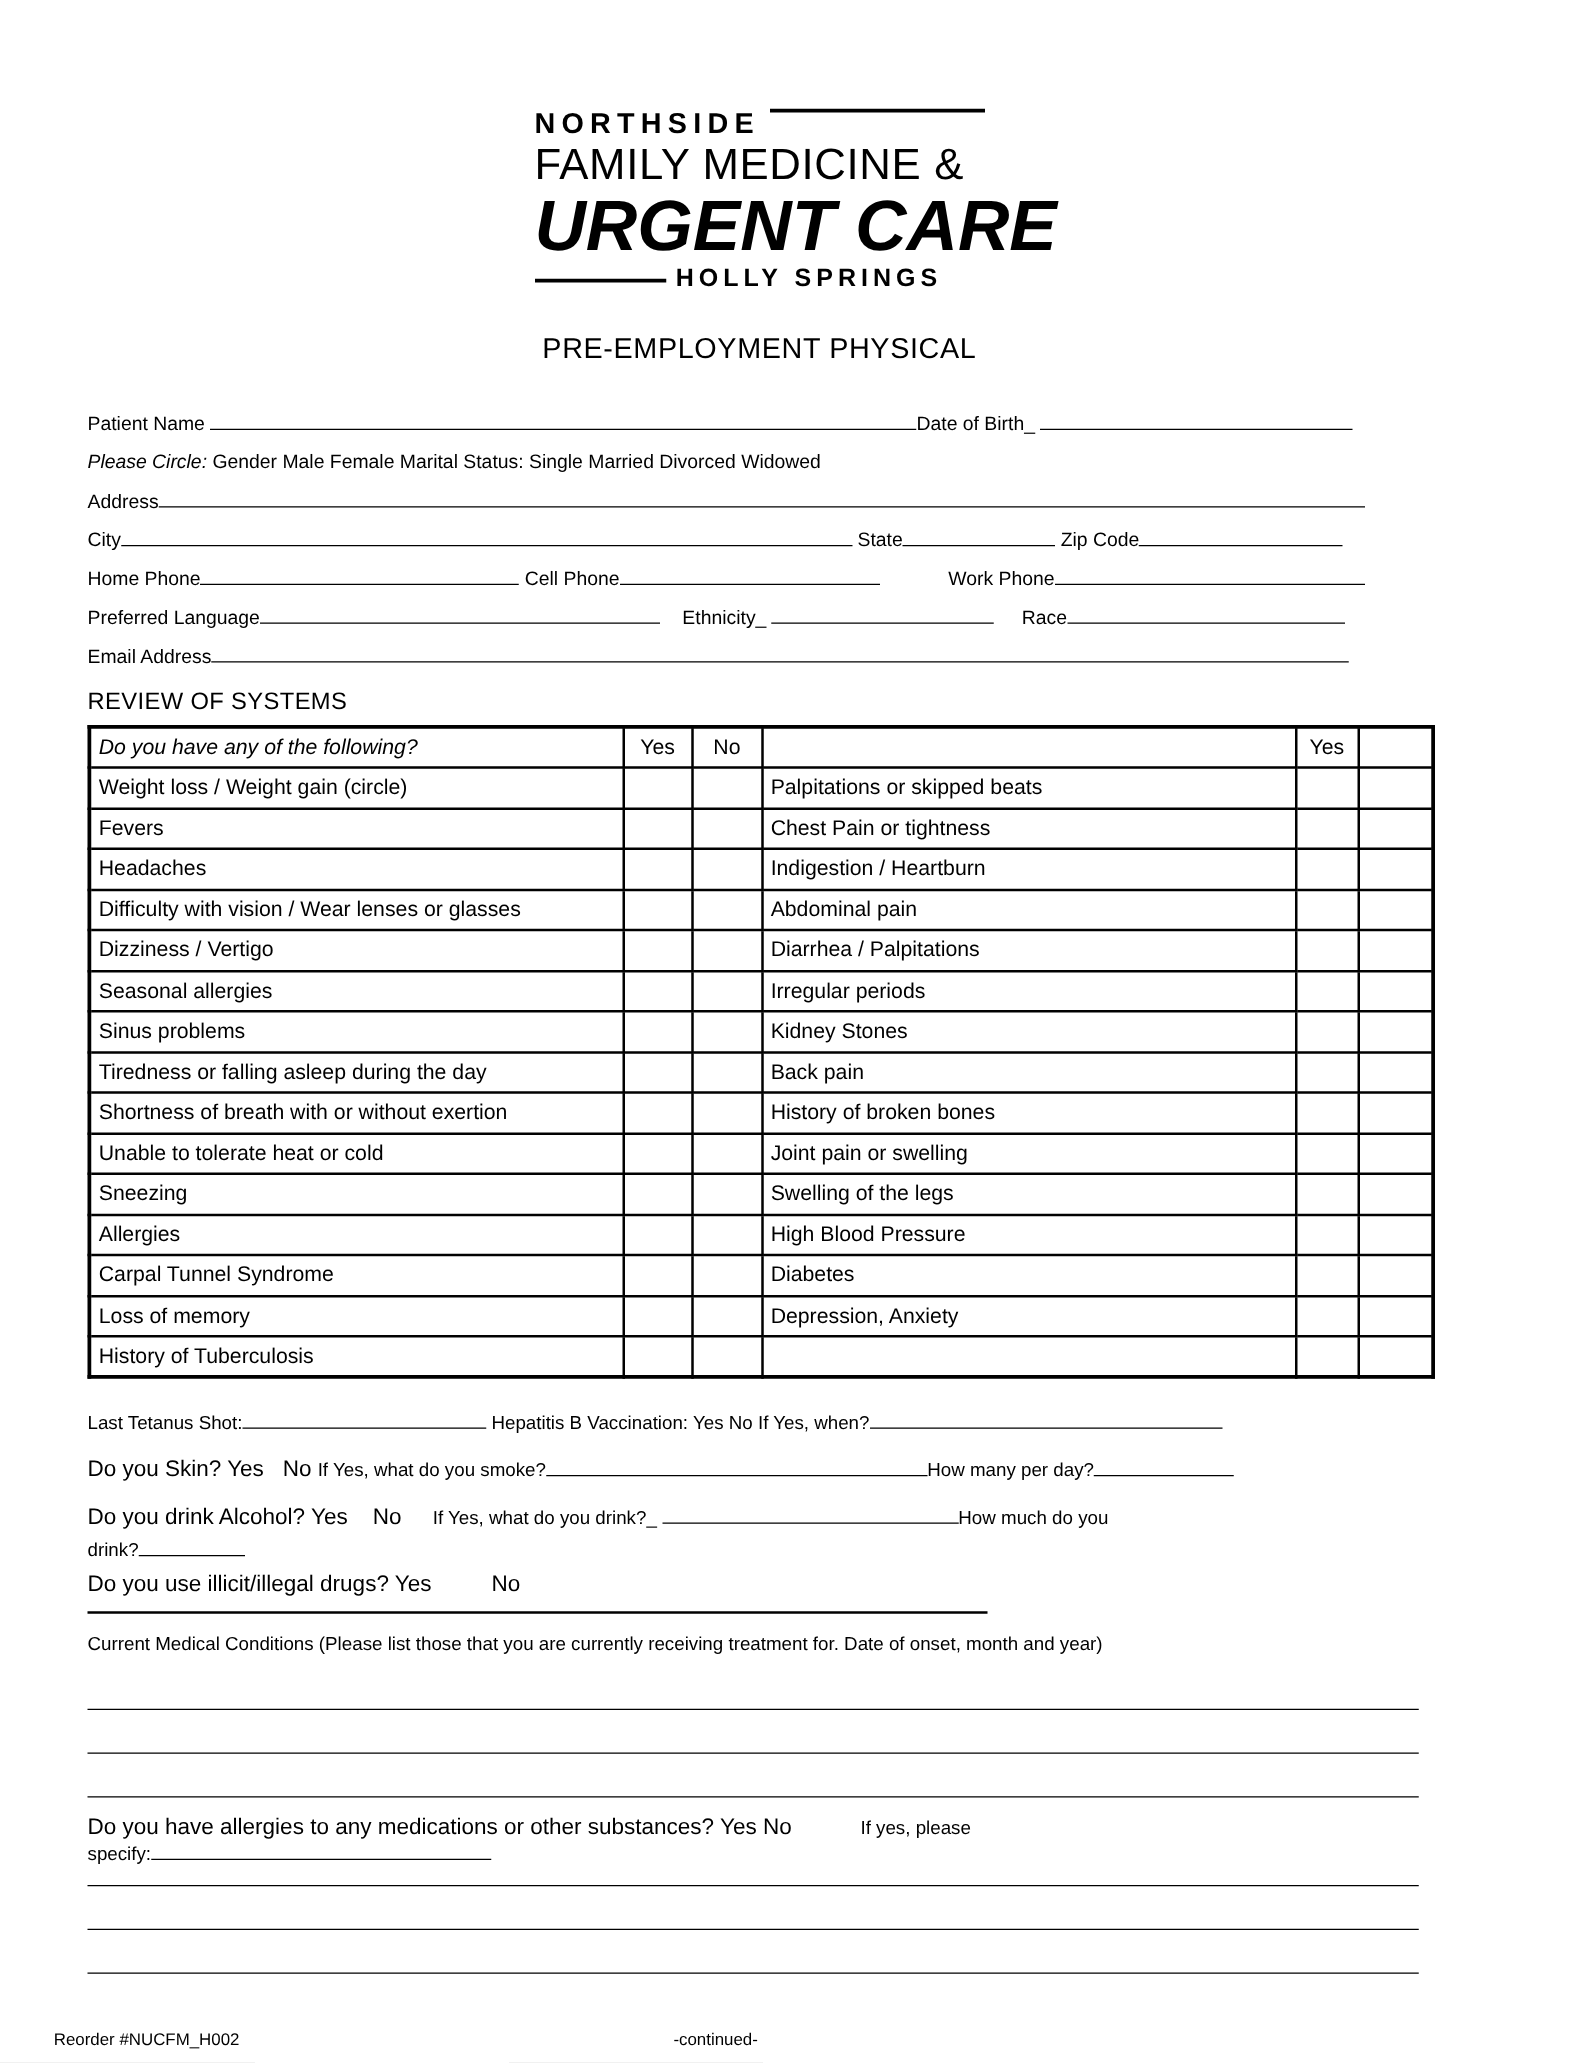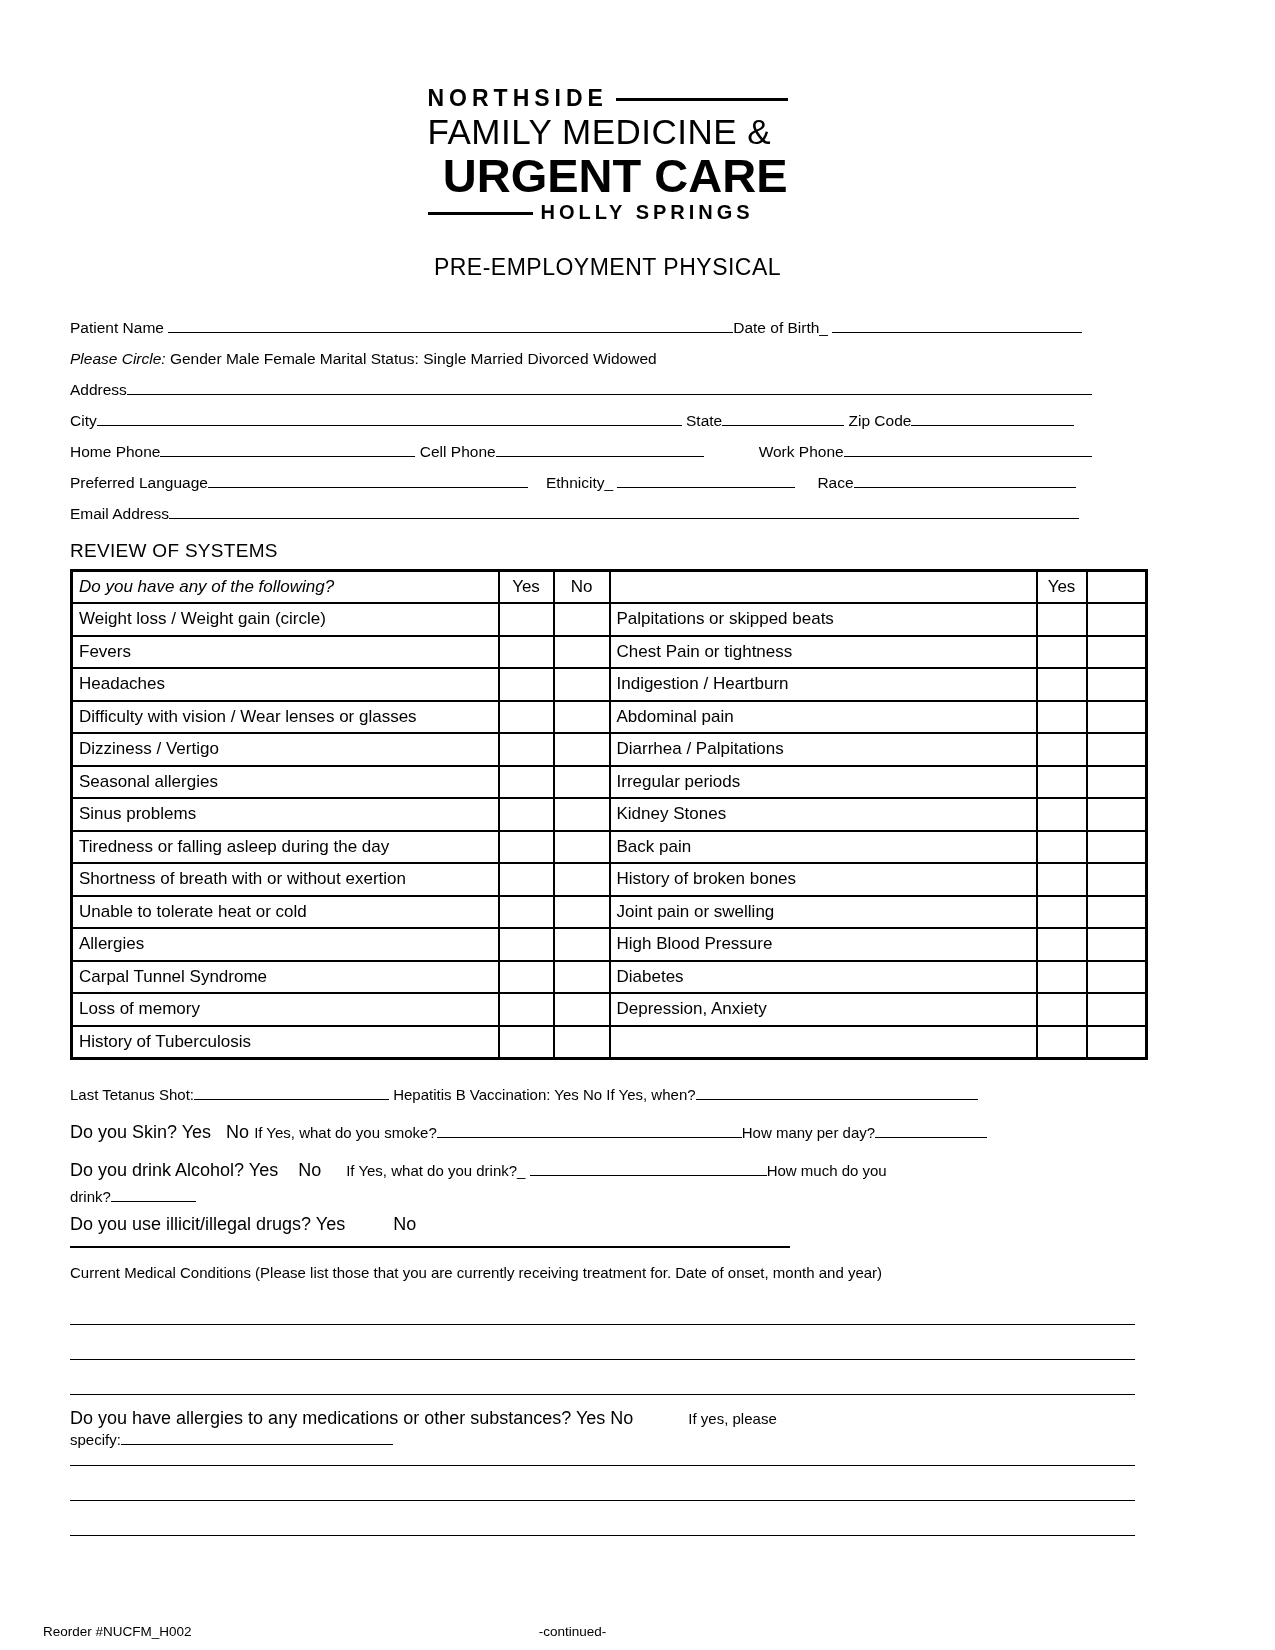--- a/index.html
+++ b/index.html
@@ -11,25 +11,25 @@
     background:#ffffff;
     color:#000;
     font-family:"Liberation Sans", sans-serif;
     padding:85px 130px 0 70px;
     overflow:hidden;
   }
   .pre { white-space:pre-wrap; }
 
   
   .logo { width:360px; margin:0 auto; }
-  .logo-row1 { display:flex; align-items:center; }
+  .logo-row1 { display:flex; }
   .logo-line1 { font-weight:bold; font-size:23px; letter-spacing:5px; }
   .logo-rule-r { flex:1; border-top:3px solid #000; margin-left:8px; margin-top:2px; }
   .logo-line2 { font-size:35px; letter-spacing:0.5px; font-stretch:condensed; white-space:nowrap; }
-  .logo-line3 { font-size:47px; font-weight:bold; letter-spacing:0px; white-space:nowrap; margin-top:-4px;text-align:right; }
+  .logo-line3 { font-size:57px; font-style:italic; font-weight:bold; letter-spacing:0px; white-space:nowrap; margin-top:-4px;text-align:right; }
   .logo-row4 { display:flex; align-items:center; margin-top:-2px; }
   .logo-rule-l { width:105px; border-top:3px solid #000; margin-right:8px; margin-top:2px; }
   .logo-line4 { font-weight:bold; font-size:20px; letter-spacing:4px; }
 
   .doc-title { text-align:center; font-size:23px; letter-spacing:0.5px; margin-top:30px; }
 
   
   .info { margin-top:36px; font-size:15.5px; }
   .info-row { display:block; height:31px; line-height:22px; white-space:nowrap; }
   .lbl { display:inline-block; vertical-align:baseline; }
@@ -199,20 +199,28 @@
         </tr>
         <tr>
           <td>Unable to tolerate heat or cold</td>
           <td class="c-box"></td>
           <td class="c-box"></td>
           <td>Joint pain or swelling</td>
           <td class="c-box"></td>
           <td class="c-box"></td>
         </tr>
         <tr>
+          <td>Sneezing</td>
+          <td class="c-box"></td>
+          <td class="c-box"></td>
+          <td>Swelling of the legs</td>
+          <td class="c-box"></td>
+          <td class="c-box"></td>
+        </tr>
+        <tr>
           <td>Allergies</td>
           <td class="c-box"></td>
           <td class="c-box"></td>
           <td>High Blood Pressure</td>
           <td class="c-box"></td>
           <td class="c-box"></td>
         </tr>
         <tr>
           <td>Carpal Tunnel Syndrome</td>
           <td class="c-box"></td>

